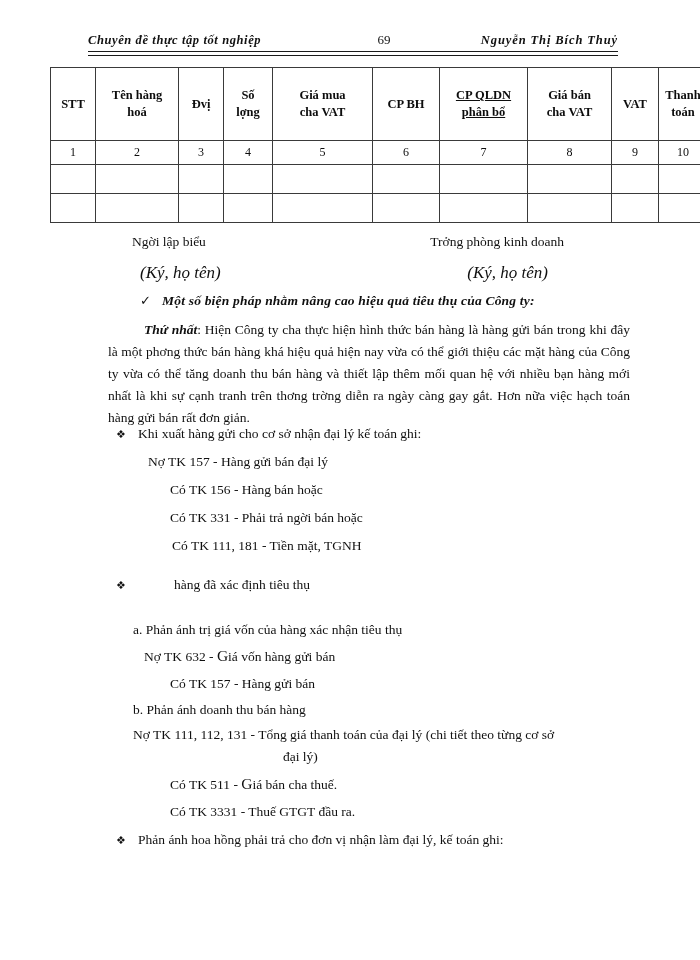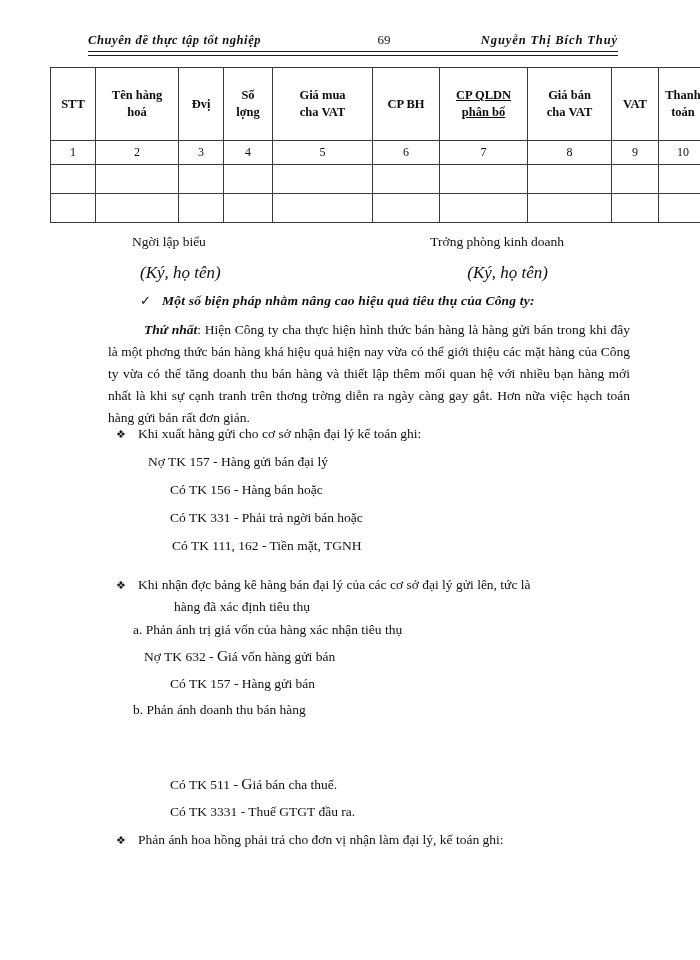--- a/index.html
+++ b/index.html
@@ -299,38 +299,41 @@
   <div class="bodytext para-main"><span class="lead">Thứ nhất</span><span>: Hiện Công ty cha   thực hiện hình thức bán hàng là hàng gửi bán trong khi đây là một phơng   thức bán hàng khá hiệu quả hiện nay vừa có thể giới thiệu các mặt hàng của Công ty vừa có thể tăng doanh thu bán hàng và thiết lập thêm mối quan hệ với nhiều bạn hàng mới nhất là khi sự cạnh tranh trên thơng trờng   diễn ra ngày càng gay gắt. Hơn nữa việc hạch toán hàng gửi bán rất đơn giản.</span></div>
 
   <div class="bullet-line" style="left:116px; top:423px; width:500px;">
     <span class="bullet-glyph">❖</span>
     <span class="bullet-body">Khi xuất hàng gửi cho cơ sở nhận đại lý kế toán ghi:</span>
   </div>
 
   <div class="plain-line" style="left:148px; top:451px;">Nợ TK 157 - Hàng gửi bán đại lý</div>
   <div class="plain-line" style="left:170px; top:479px;">Có TK 156 - Hàng bán hoặc</div>
   <div class="plain-line" style="left:170px; top:507px;">Có TK 331 - Phải trả ngời   bán hoặc</div>
-  <div class="plain-line" style="left:172px; top:535px;">Có TK 111, 162 - Tiền mặt, TGNH</div>
+  <div class="plain-line" style="left:172px; top:535px;">Có TK 111, 181 - Tiền mặt, TGNH</div>
 
   <div class="bullet-line" style="left:116px; top:574px; width:510px;">
     <span class="bullet-glyph">❖</span>
     <span class="bullet-body">
-      <span>Khi nhận đợc   bảng kê hàng bán đại lý của các cơ sở đại lý gửi lên, tức là</span>
       <span class="cont">hàng đã xác định tiêu thụ</span>
     </span>
   </div>
 
   <div class="plain-line" style="left:133px; top:619px;">a.  Phản ánh trị giá vốn của hàng xác nhận tiêu thụ</div>
 
   <div class="plain-line" style="left:144px; top:645px;"><span>Nợ TK 632 - </span><span class="bigcap">G</span><span>iá vốn hàng gửi bán</span></div>
 
   <div class="plain-line" style="left:170px; top:673px;">Có TK 157 - Hàng gửi bán</div>
 
   <div class="plain-line" style="left:133px; top:699px;">b.  Phản ánh doanh thu bán hàng</div>
 
+  <div class="wrap-line" style="left:133px; top:724px; width:500px;">
+    <span>Nợ TK 111, 112, 131 - Tổng giá thanh toán của đại lý (chi tiết theo từng cơ sở</span>
+    <span class="second">đại lý)</span>
+  </div>
 
   <div class="plain-line" style="left:170px; top:773px;"><span>Có TK 511 - </span><span class="bigcap">G</span><span>iá bán cha   thuế.</span></div>
 
   <div class="plain-line" style="left:170px; top:801px;">Có TK 3331 - Thuế GTGT đầu ra.</div>
 
   <div class="bullet-line" style="left:116px; top:829px; width:510px;">
     <span class="bullet-glyph">❖</span>
     <span class="bullet-body">Phản ánh hoa hồng phải trả cho đơn vị nhận làm đại lý, kế toán ghi:</span>
   </div>
 

